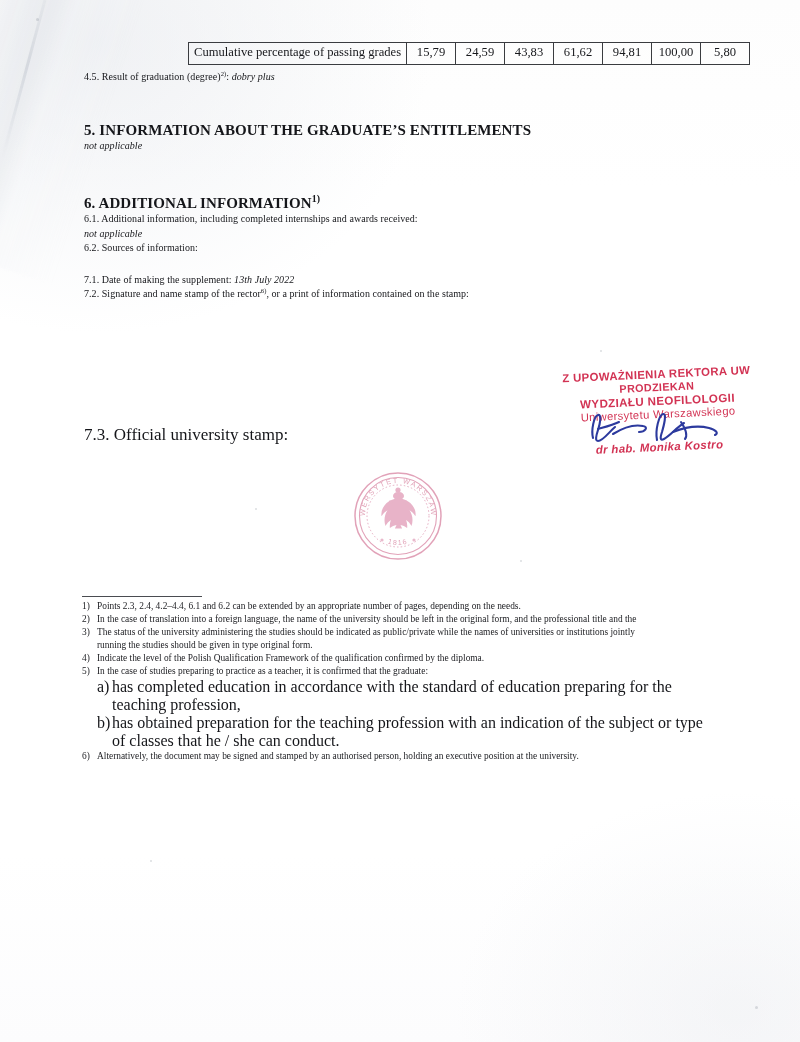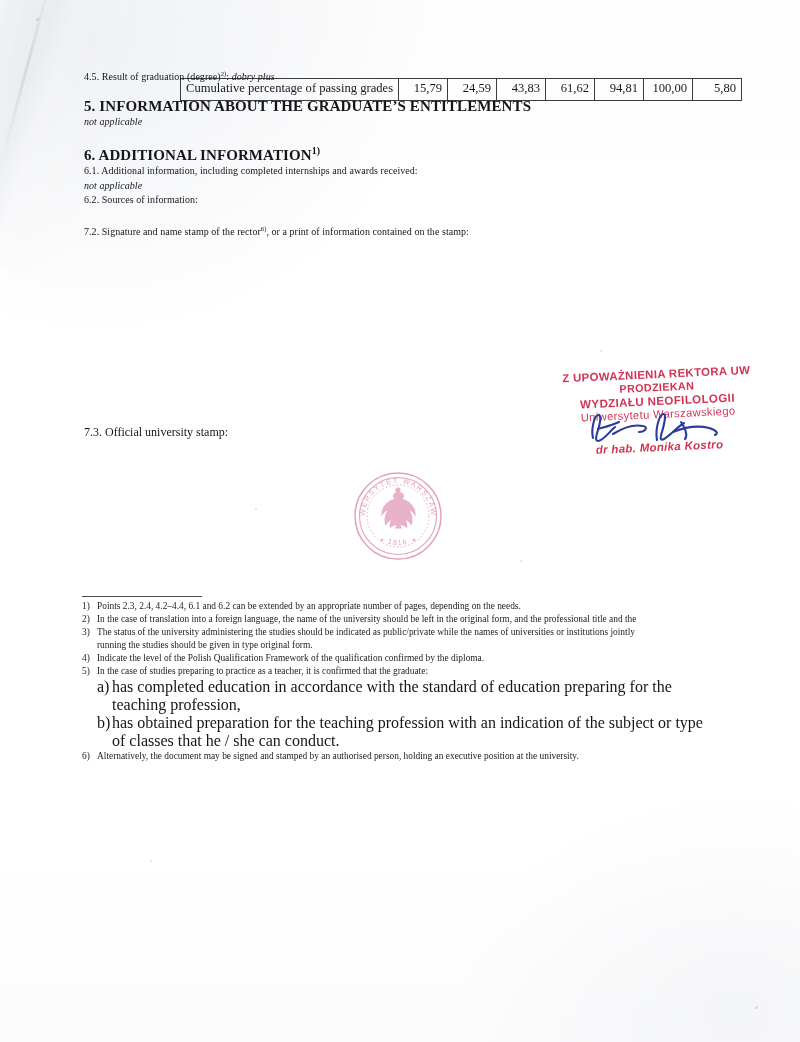--- a/index.html
+++ b/index.html
@@ -55,71 +55,71 @@
   .speck {
     position: absolute;
     background: rgba(150,155,165,0.33);
     border-radius: 50%;
     pointer-events: none;
   }
 
   
   .grades-table-wrap {
     position: absolute;
-    left: 180px;
+    left: 188px;
     top: 42px;
-    margin-top: 36px;
   }
   table.grades {
     border-collapse: collapse;
     font-size: 12.6px;
     line-height: 1.1;
   }
   table.grades td {
     border: 1px solid #3a3c40;
     padding: 3px 5px 4px 5px;
     white-space: nowrap;
     color: #17181c;
   }
   td.gl { text-align: left; padding-left: 6px; padding-right: 7px; }
-  td.gv { text-align: right; width: 38px; padding-right: 5px; }
+  td.gv { text-align: center; width: 38px; padding-right: 5px; }
 
   
   .body {
     position: absolute;
     left: 84px;
     top: 70px;
     width: 640px;
   }
   .ln {
     font-size: 10px;
     line-height: 1.42;
     letter-spacing: 0.05px;
     white-space: nowrap;
   }
   .sec-head {
     font-size: 15px;
     font-weight: bold;
     letter-spacing: 0.1px;
     white-space: nowrap;
+    margin-top: 24px;
   }
   .ital { font-style: italic; }
   sup {
     font-size: 0.66em;
     vertical-align: super;
     line-height: 0;
   }
   .gap-md { height: 14px; }
   .gap-lg { height: 18px; }
 
   .stamp-line {
     position: absolute;
     left: 84px;
     top: 425px;
-    font-size: 12px;
+    font-size: 17px;
     white-space: nowrap;
   }
 
   
   .rector-stamp {
     position: absolute;
     left: 560px;
     top: 368px;
     width: 196px;
     height: 90px;
@@ -231,20 +231,23 @@
 
   <div class="sec-head">
     <span>6. ADDITIONAL INFORMATION</span><sup>1)</sup>
   </div>
   <div class="ln">6.1. Additional information, including completed internships and awards received:</div>
   <div class="ln ital">not applicable</div>
   <div class="ln">6.2. Sources of information:</div>
 
   <div class="gap-lg"></div>
 
+  <div class="ln">
+    <span>7.1. Date of making the supplement: </span><span class="ital">13th July 2022</span>
+  </div>
   <div class="ln">
     <span>7.2. Signature and name stamp of the rector</span><sup>6)</sup><span>, or a print of information contained on the stamp:</span>
   </div>
 
 </div>
 
 <div class="stamp-line">7.3. Official university stamp:</div>
 
 <div class="rector-stamp">
   <div class="rs1">Z UPOWAŻNIENIA REKTORA UW</div>

